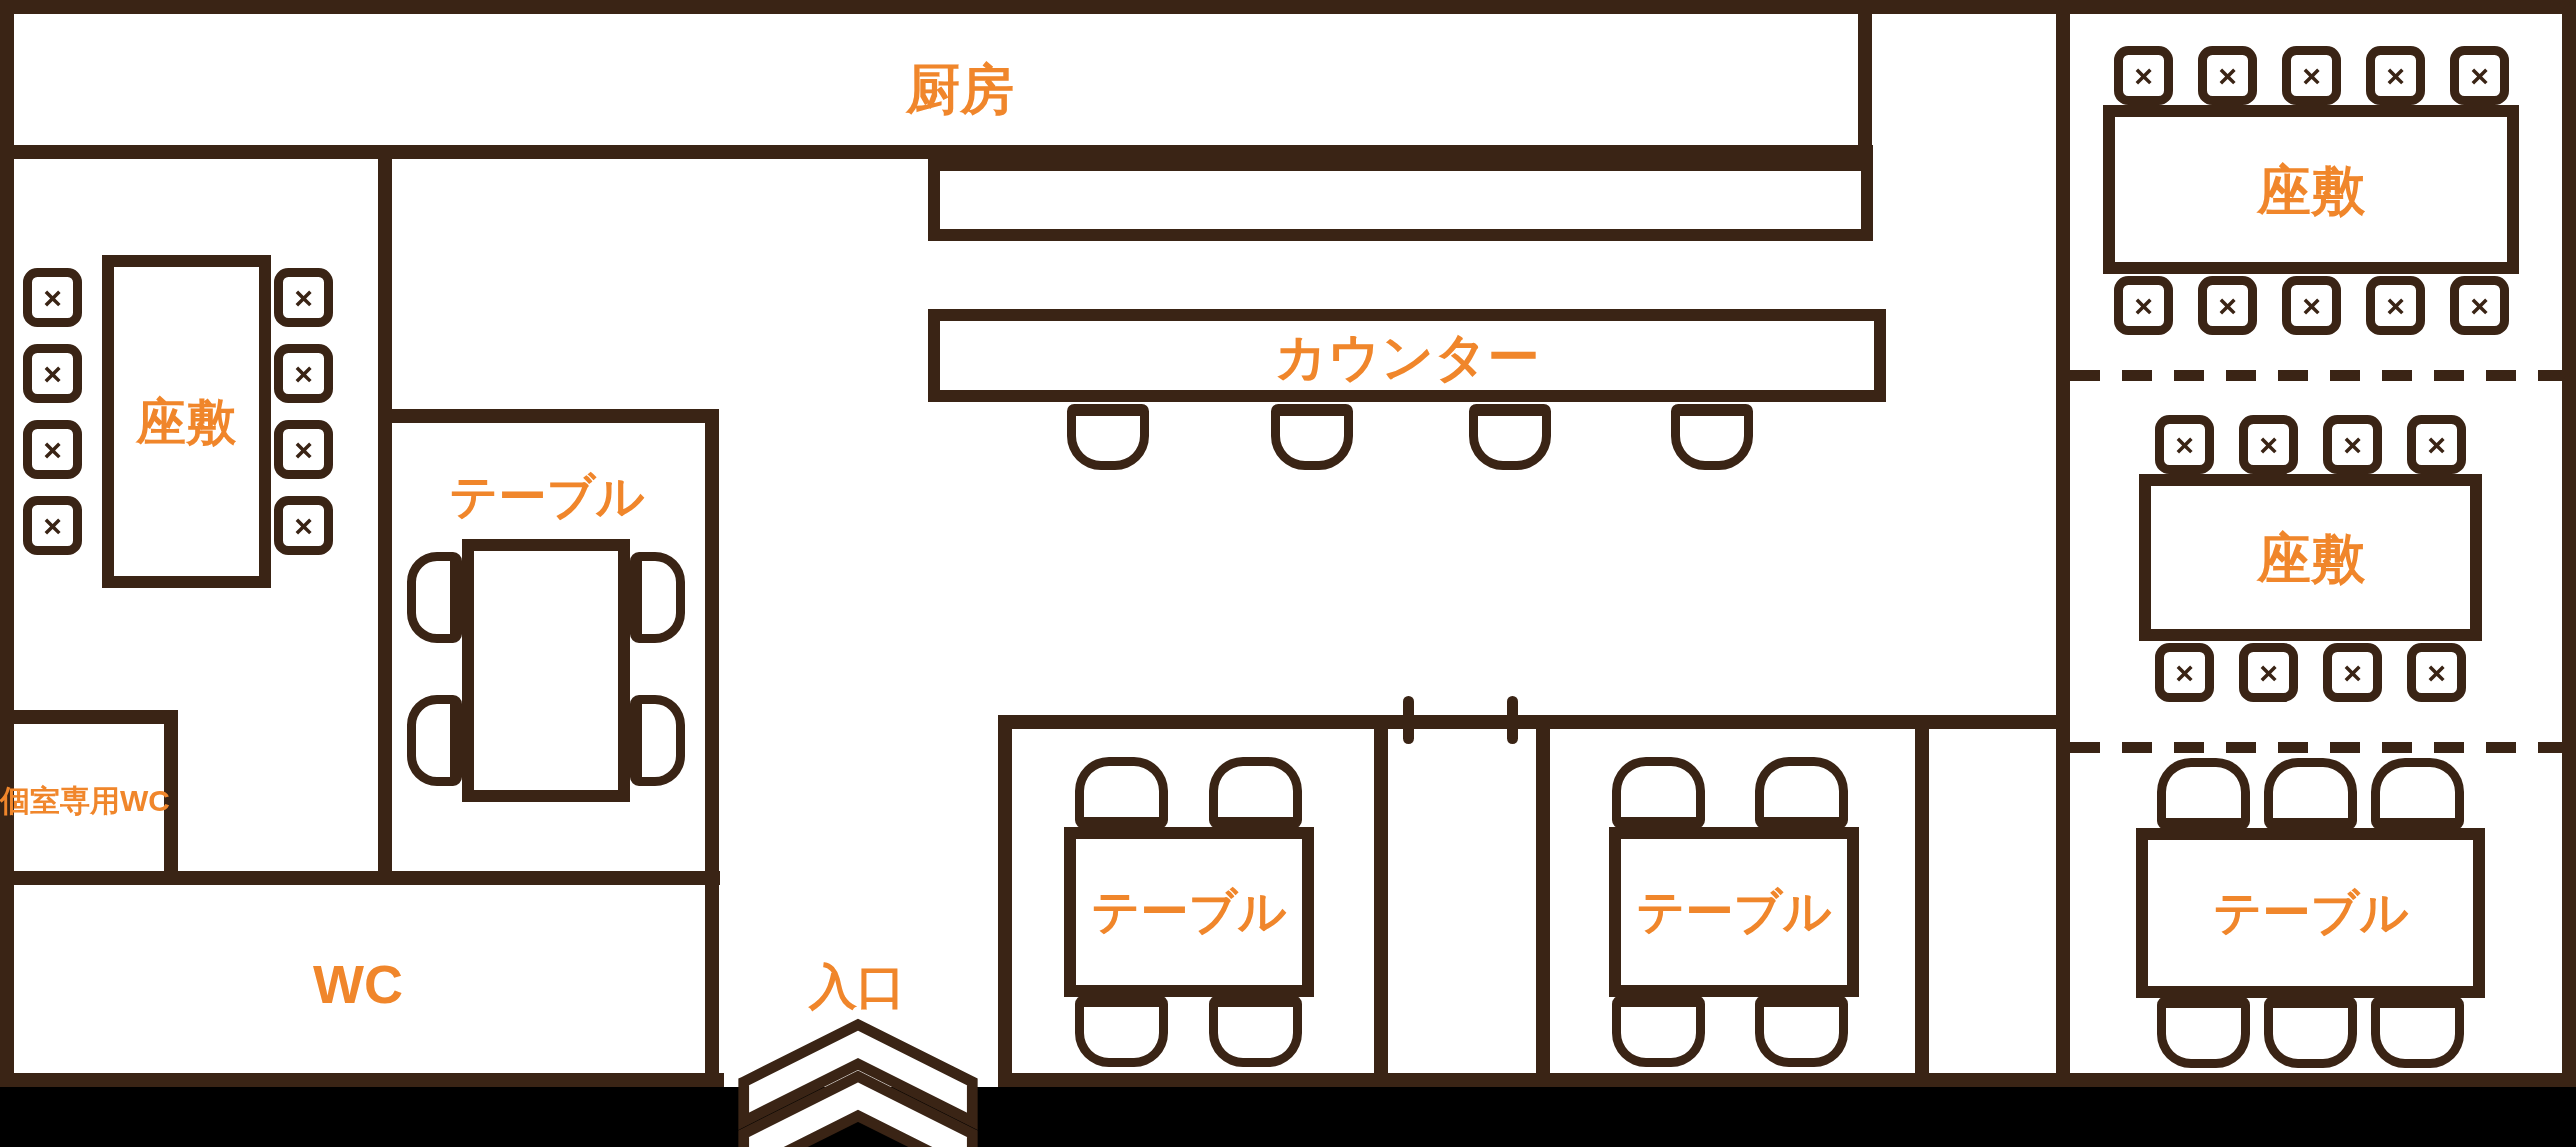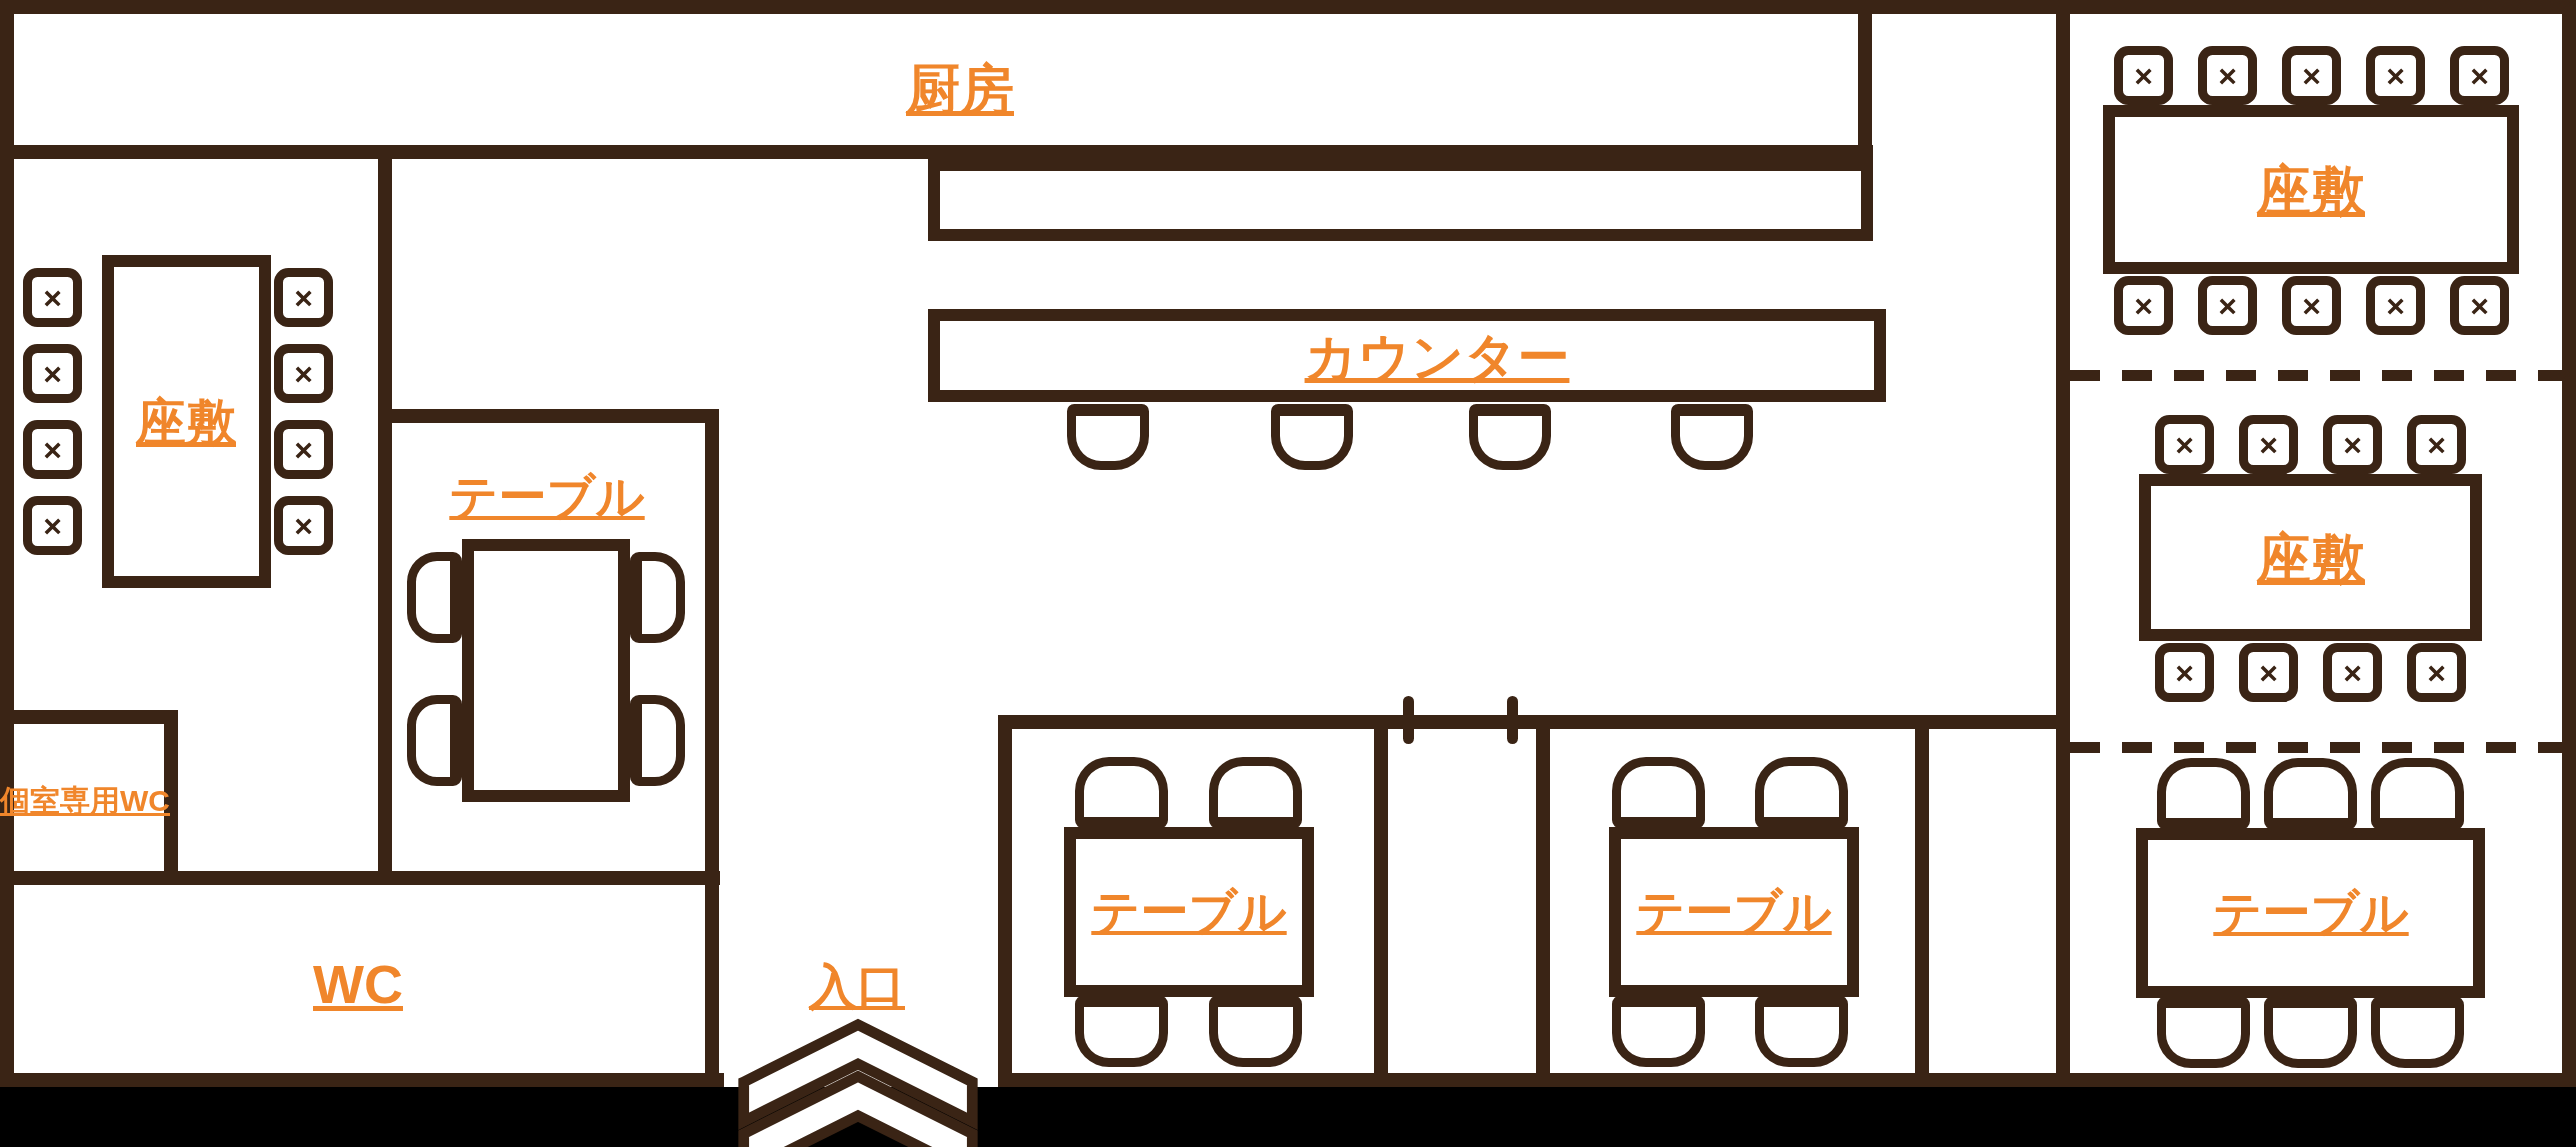--- a/index.html
+++ b/index.html
@@ -3,21 +3,21 @@
 <meta charset="utf-8">
 <style>
   html,body{margin:0;padding:0;background:#000;}
   #stage{position:relative;width:2576px;height:1148px;background:var(--outside,#000);overflow:hidden;
          font-family:"Liberation Sans","DejaVu Sans",sans-serif;}
   .floor{position:absolute;background:var(--floor,#fff);}
   .wall{position:absolute;background:var(--wall,#3A2415);}
   .tick{position:absolute;width:10.7px;height:48px;border-radius:5.4px;background:var(--wall,#3A2415);}
   .dash{position:absolute;height:10.7px;background:repeating-linear-gradient(90deg,var(--wall,#3A2415) 0 30px,transparent 30px 52px);}
   .tbl{position:absolute;box-sizing:border-box;background:var(--floor,#fff);border:12.5px solid var(--wall,#3A2415);}
-  .lbl{position:absolute;transform:translate(-50%,-50%);color:var(--accent,#F0862B);font-weight:bold;white-space:nowrap;line-height:1;text-decoration:underline;}
+  .lbl{position:absolute;transform:translate(-50%,-50%);color:var(--accent,#F0862B);font-weight:bold;white-space:nowrap;line-height:1;}
   .f60{font-size:54px;} .f58{font-size:52px;} .f56{font-size:50px;} .f54{font-size:48px;} .f34{font-size:30px;}
   .cushion{position:absolute;width:59px;height:59px;box-sizing:border-box;background:var(--floor,#fff);
            border:9.8px solid var(--wall,#3A2415);border-radius:14.3px;display:flex;align-items:center;justify-content:center;}
   .cushion span{color:var(--wall,#3A2415);font-weight:bold;font-size:32px;line-height:1;}
   .chair{position:absolute;box-sizing:border-box;background:var(--floor,#fff);border:9px solid var(--wall,#3A2415);}
   .chair.t{width:93px;height:72px;border-radius:34px 34px 9px 9px;border-bottom-width:12.5px;}
   .chair.b{width:93px;height:72px;border-radius:9px 9px 34px 34px;border-top-width:12.5px;}
   .chair.l{width:55px;height:91px;border-radius:30px 9px 9px 30px;border-right-width:12.5px;}
   .chair.r{width:55px;height:91px;border-radius:9px 30px 30px 9px;border-left-width:12.5px;}
   .stool{position:absolute;width:82px;height:66px;box-sizing:border-box;background:var(--floor,#fff);
@@ -55,21 +55,21 @@
   <div class="tick" style="left:1507px;top:696px"></div>
 
   <div class="dash" style="left:2070px;top:370px;width:492px"></div>
   <div class="dash" style="left:2070px;top:742px;width:492px"></div>
 
   <div class="lbl f60" style="left:960px;top:89px">厨房</div>
 
   <div class="tbl" style="left:928px;top:159px;width:945px;height:82px"></div>
 
   <div class="tbl" style="left:928px;top:309px;width:958px;height:93px"></div>
-  <div class="lbl f58" style="left:1437px;top:357px">カウンター</div>
+  <div class="lbl f58" style="left:1407px;top:357px">カウンター</div>
   <div class="stool" style="left:1067px;top:404px"></div>
   <div class="stool" style="left:1271px;top:404px"></div>
   <div class="stool" style="left:1469px;top:404px"></div>
   <div class="stool" style="left:1671px;top:404px"></div>
 
   <div class="tbl" style="left:102px;top:255px;width:169px;height:333px"></div>
   <div class="lbl f56" style="left:186px;top:422px">座敷</div>
   <div class="cushion" style="left:23px;top:268px">
       <span>×</span>
     </div>

